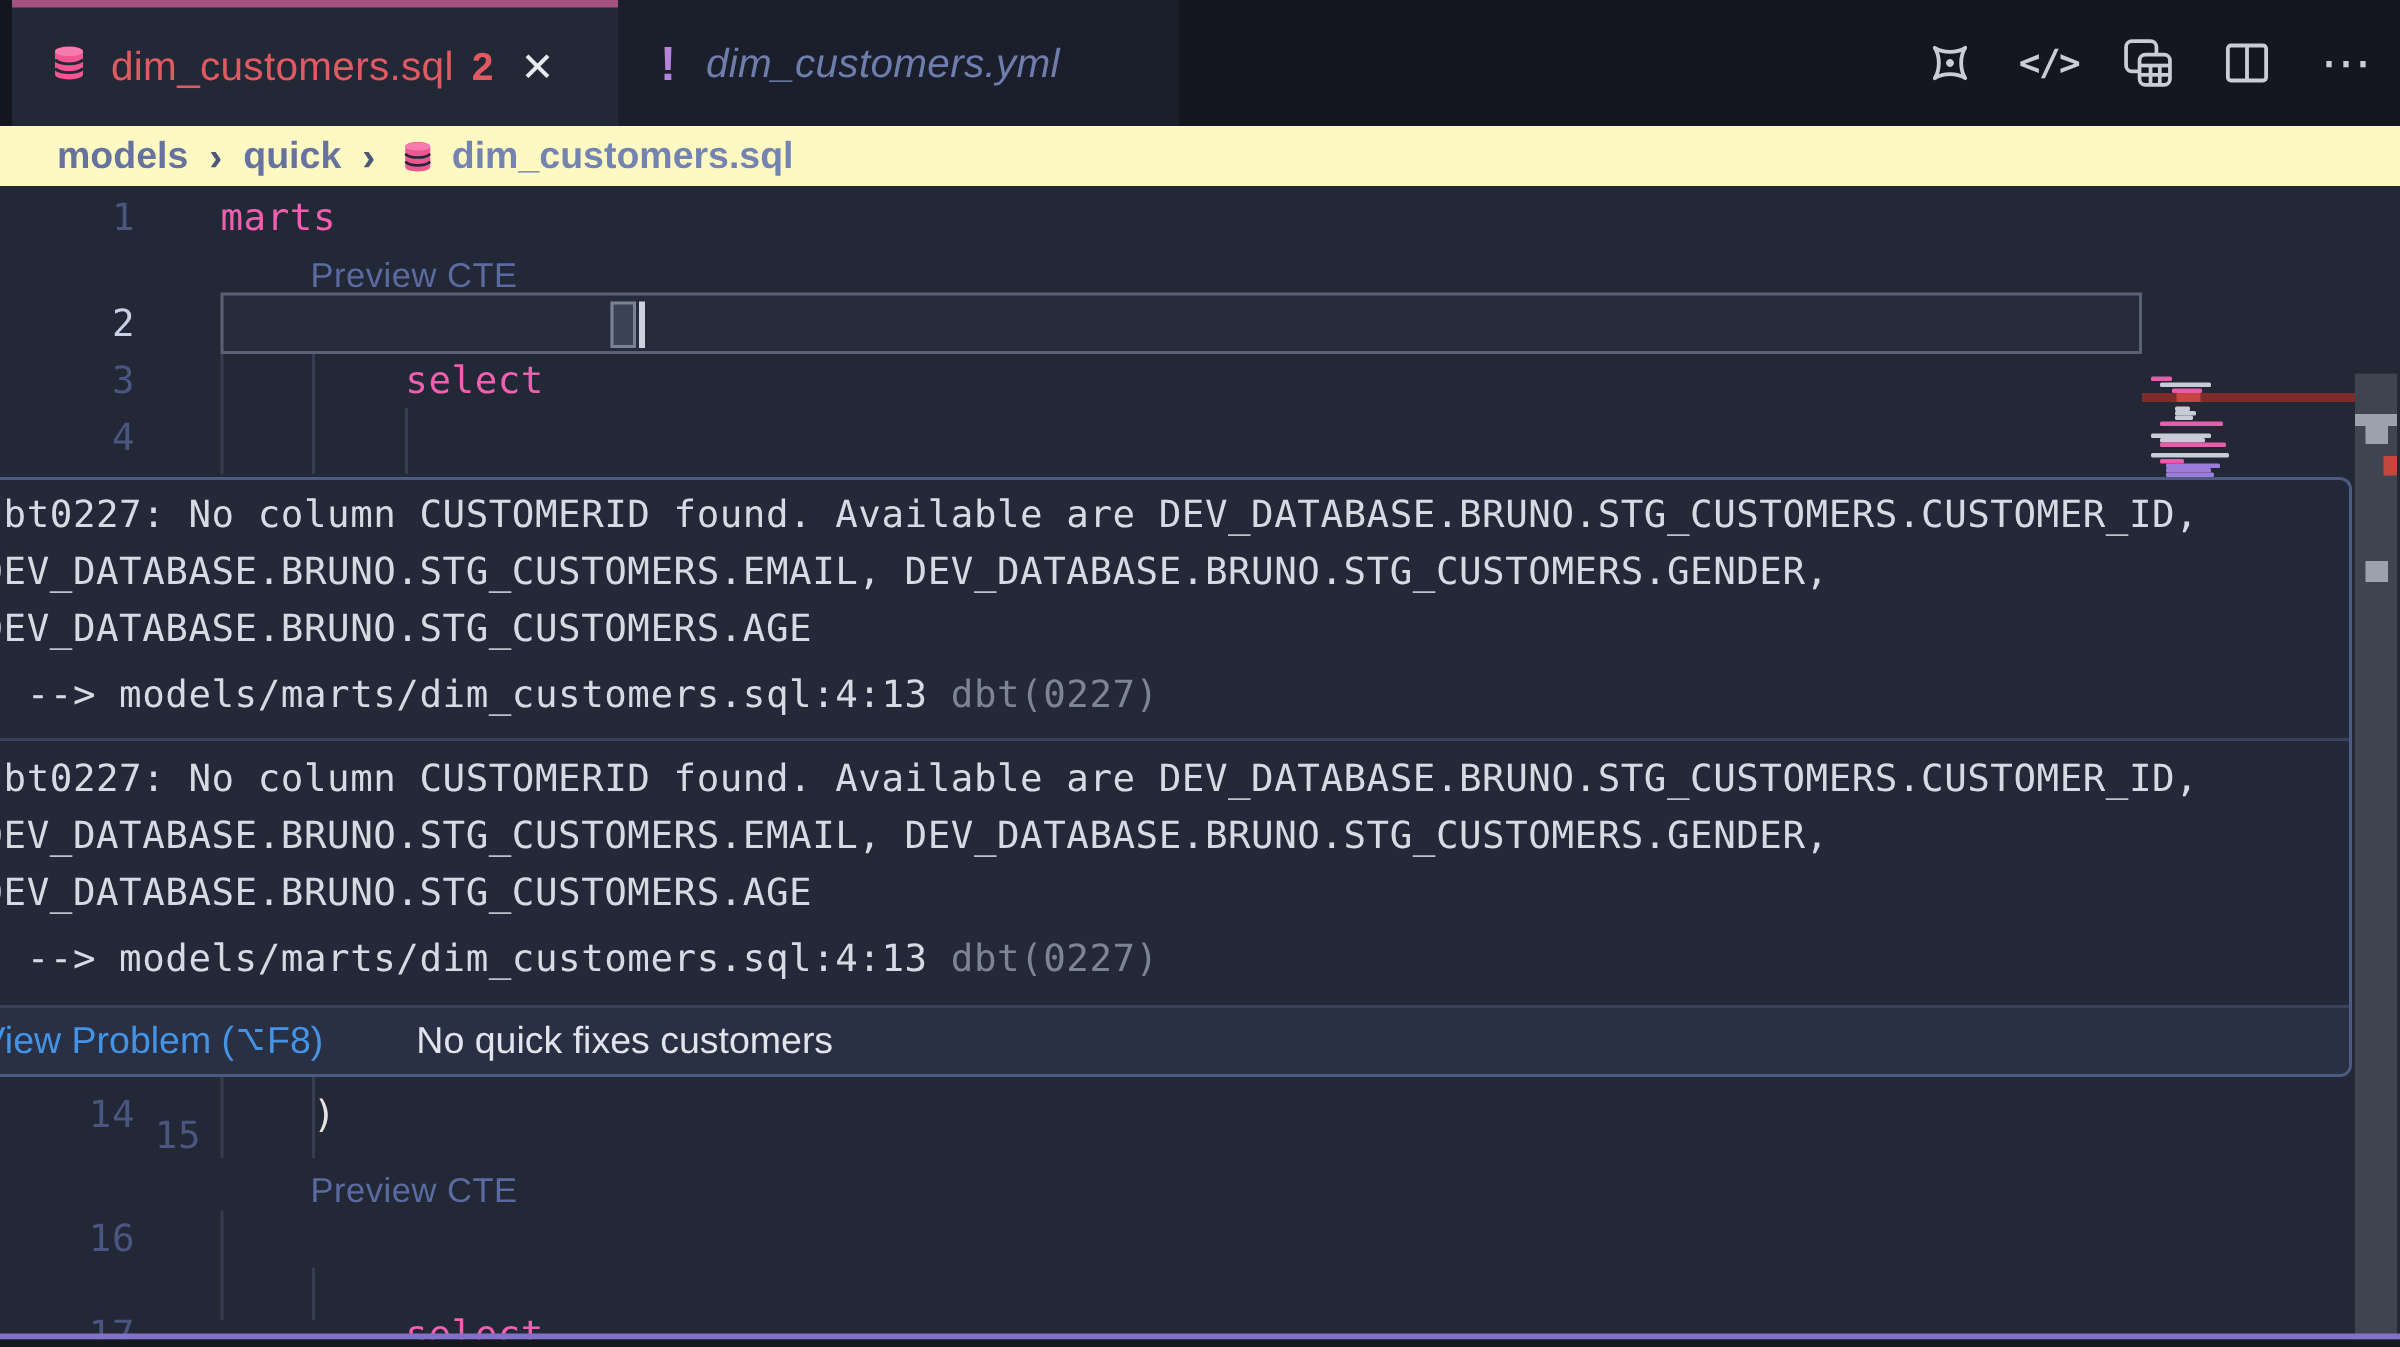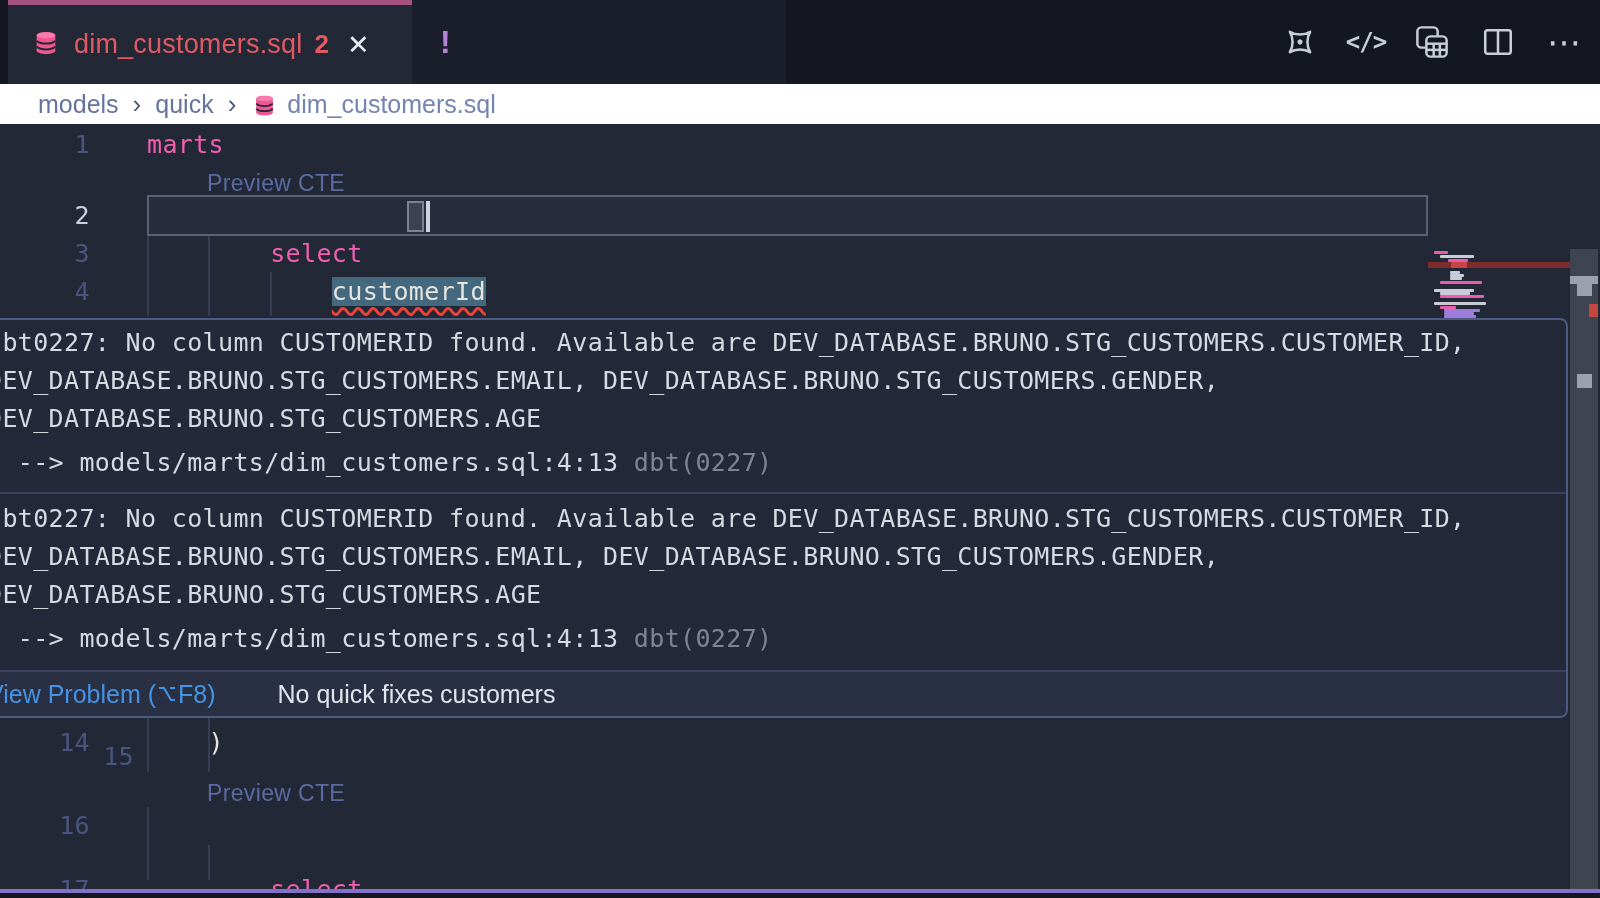--- a/index.html
+++ b/index.html
@@ -18,22 +18,22 @@
   .tab-badge { color:#e15a62; font-size:26px; font-weight:700; margin-left:12px; }
   .tab-close { color:#e8eaf2; font-size:27px; margin-left:18px; font-weight:400; }
   .excl { color:#b583d9; font-size:32px; font-weight:700; font-style:normal; margin:0 20px 0 28px; }
   .dbicon { margin:0 14px 0 24px; }
   .actions { position:absolute; right:18px; top:0; height:84px; display:flex; align-items:center; gap:30px; }
   .actions .aicon { color:#c9cdd6; display:flex; align-items:center; justify-content:center; width:36px; height:36px; cursor:pointer; }
   .codeglyph { font-family:"DejaVu Sans Mono", monospace; font-size:24px; font-weight:700; color:#c9cdd6; letter-spacing:-1px; }
   .dots { font-size:34px; color:#c9cdd6; line-height:10px; }
 
   
-  .breadcrumb { position:absolute; left:0; top:84px; width:1600px; height:40px; background:#ffffff;
-                display:flex; align-items:center; padding-left:38px; font-size:25px; color:#66739e; }
+  .breadcrumb { position:absolute; left:0; top:84px; width:1600px; height:40px; background:#fef9c3;
+                display:flex; align-items:center; padding-left:38px; font-size:25px; color:#66739e;font-weight:bold; }
   .crumb { cursor:pointer; }
   .crumb-sep { color:#4d5878; margin:0 14px; font-size:26px; }
   .breadcrumb .dbicon-sm { margin:0 10px 0 2px; }
   .crumb-file { color:#7384b0; }
 
   
   .editor { position:absolute; left:0; top:124px; width:1600px; height:774px; background:#232837; }
   .row { position:absolute; left:0; width:1428px; height:38px; line-height:38px; white-space:pre;
          font-family:"DejaVu Sans Mono", monospace; font-size:25px; letter-spacing:0.35px; }
   .lnum { position:absolute; left:0; width:90px; text-align:right; color:#4a5580; }
@@ -91,20 +91,21 @@
           <path d="M4 15.2c1.8 1.5 4.7 2.3 8 2.3s6.2-.8 8-2.3" stroke="#232837" stroke-width="1.7" fill="none"></path>
         </svg>
       </span>
       <span class="tab-title">dim_customers.sql</span>
       <span class="tab-badge">2</span>
       <span class="tab-close">✕</span>
     </div>
 
     <div class="tab preview">
       <span class="excl">!</span>
+      <span class="tab-title">dim_customers.yml</span>
     </div>
 
     <div class="actions">
       <span class="aicon" style="transform:rotate(45deg)">
         <svg width="34" height="34" viewBox="0 0 32 32">
           <path d="M16 2.5c1.5 6.3 7.2 12 13.5 13.5C23.2 17.5 17.5 23.2 16 29.5 14.5 23.2 8.8 17.5 2.5 16 8.8 14.5 14.5 8.8 16 2.5z" fill="none" stroke="#c9cdd6" stroke-width="2.4" stroke-linejoin="round"></path>
           <circle cx="16" cy="16" r="2.4" fill="#c9cdd6"></circle>
         </svg>
       </span>
       <span class="aicon">
@@ -154,21 +155,21 @@
         <div class="guide" style="left: 208px; top: 110px; height: 82px;"></div>
         <div class="guide" style="left: 270px; top: 148px; height: 44px;"></div>
         <div class="guide" style="left: 147px; top: 576px; height: 72px;"></div>
         <div class="guide" style="left: 208px; top: 576px; height: 72px;"></div>
         <div class="guide" style="left: 147px; top: 683px; height: 73px;"></div>
         <div class="guide" style="left: 208px; top: 721px; height: 35px;"></div>
         <div class="row" style="top: 2px;"><span class="lnum">1</span><span class="ctext"><span class="kw">marts</span></span></div>
         <div class="row" style="top: 42px;"><span class="lens">Preview CTE</span></div>
         <div class="row" style="top: 73px;"><div class="linebox"></div><span class="lnum cur">2</span><span class="brbox" style="left: 407.29px;"></span><span class="cursorbar" style="left: 425.66px;"></span></div>
         <div class="row" style="top: 111px;"><span class="lnum">3</span><span class="ctext"><span class="pl">        </span><span class="kw">select</span></span></div>
-        <div class="row" style="top: 149px;"><span class="lnum">4</span><span class="ctext"><span class="pl">            </span><span class="pl err-tok">customerId</span></span></div>
+        <div class="row" style="top: 149px;"><span class="lnum">4</span></div>
         <div class="row" style="top: 600px;"><span class="lnum">14</span><span class="ctext"><span class="pl">    )</span></span></div>
         <div class="row" style="top: 614px; margin-left: 44px;"><span class="lnum">15</span><span class="ctext"></span></div>
         <div class="row" style="top: 652px;"><span class="lens">Preview CTE</span></div>
         <div class="row" style="top: 683px;"><span class="lnum">16</span></div>
         <div class="row" style="top: 747px;"><span class="lnum">17</span><span class="ctext"><span class="pl">        </span><span class="kw">select</span></span></div>
       </div>
 
     <div class="minimap" id="minimap">
       <div class="mredline">
           <div class="hot"></div>

